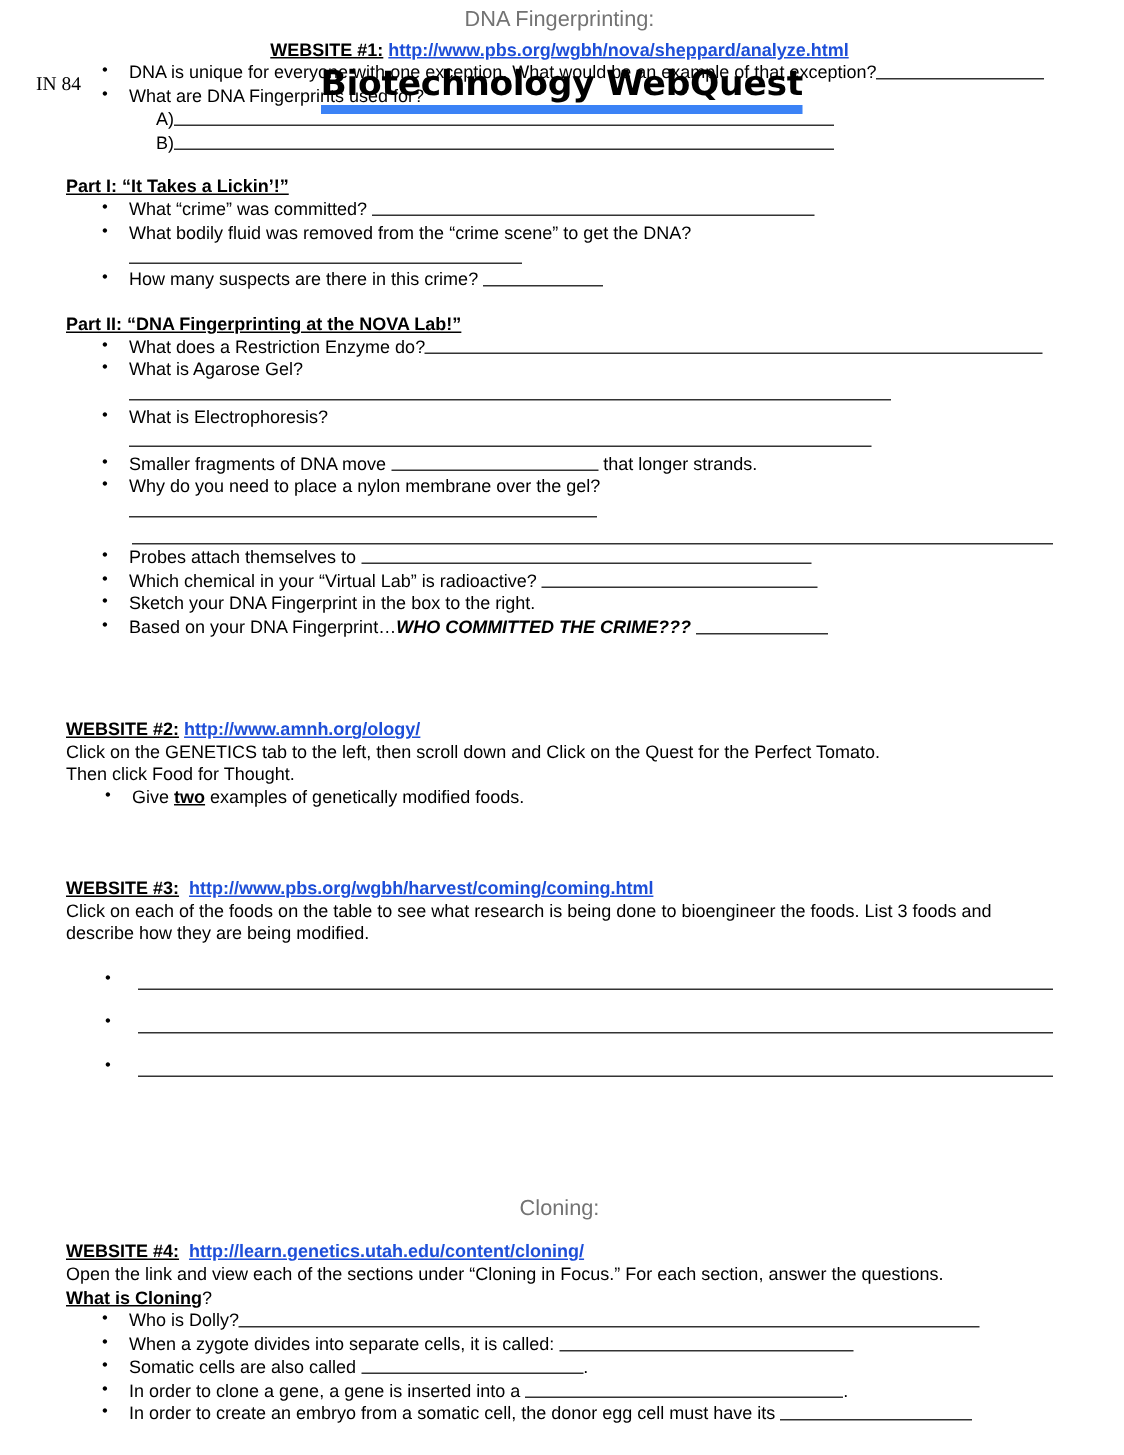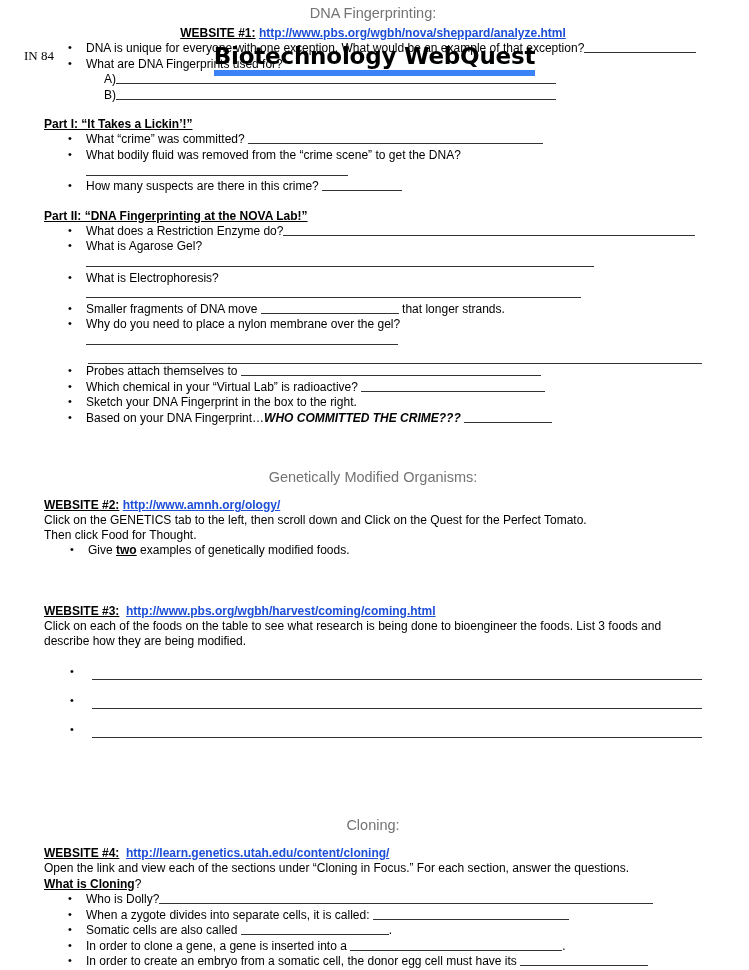--- a/index.html
+++ b/index.html
@@ -213,21 +213,20 @@
     <ul class="bl">
       <li><span>Probes attach themselves to</span> <span class="fill" style="width:300px"></span></li>
       <li><span>Which chemical in your “Virtual Lab” is radioactive?</span> <span class="fill" style="width:184px"></span></li>
       <li><span>Sketch your DNA Fingerprint in the box to the right.</span></li>
       <li><span>Based on your DNA Fingerprint…</span><span class="bold-ital">WHO COMMITTED THE CRIME???</span> <span class="fill" style="width:88px"></span></li>
     </ul>
 
     <div class="spacer-lg"></div>
     <div class="spacer-md"></div>
 
-    <div class="section-head gmo">Genetically Modified Organisms:</div>
 
     <div class="spacer-sm"></div>
 
     <div class="website-line">
       <span class="wsite-label">WEBSITE #2:</span>
       <a class="wsite-url" href="#">http://www.amnh.org/ology/</a>
     </div>
     <div class="para">Click on the GENETICS tab to the left, then scroll down and Click on the Quest for the Perfect Tomato.</div>
     <div class="para">Then click Food for Thought.</div>
 

